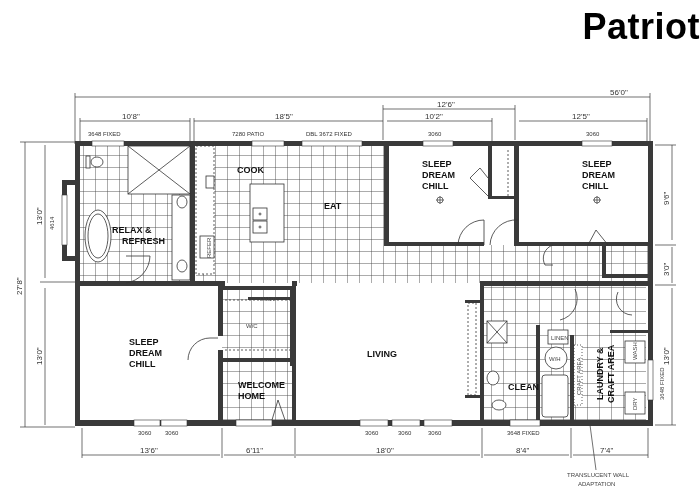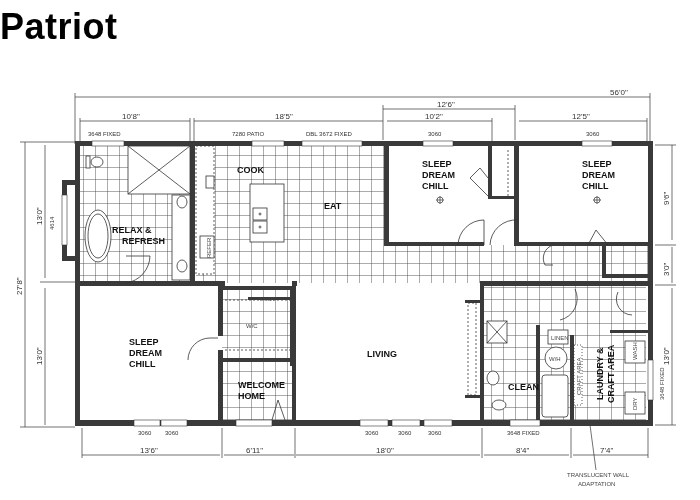--- a/index.html
+++ b/index.html
@@ -1,17 +1,17 @@
 <!DOCTYPE html>
 <html><head>
 <meta charset="utf-8">
 <style>
   html, body { margin:0; padding:0; background:#ffffff; }
   body { width:700px; height:500px; position:relative; overflow:hidden; font-family:"Liberation Sans", sans-serif; }
-  .title { position:absolute; left:0; top:6px; width:700px; text-align:left; font-family:"Liberation Sans", sans-serif; font-weight:bold; font-size:36px; color:#000; letter-spacing:0.5px; }
+  .title { position:absolute; left:0; top:6px; width:700px; text-align:right; font-family:"Liberation Sans", sans-serif; font-weight:bold; font-size:36px; color:#000; letter-spacing:0.5px; }
   svg { position:absolute; left:0; top:0; }
   .dim { font-family:"Liberation Sans", sans-serif; font-size:8px; fill:#333; }
   .win { font-family:"Liberation Sans", sans-serif; font-size:6px; fill:#333; }
   .room { font-family:"Liberation Sans", sans-serif; font-weight:bold; font-size:9px; fill:#111; }
   .small { font-family:"Liberation Sans", sans-serif; font-size:6px; fill:#444; }
   .wall { fill:#3a3a3a; }
 </style>
 </head>
 <body>
 

